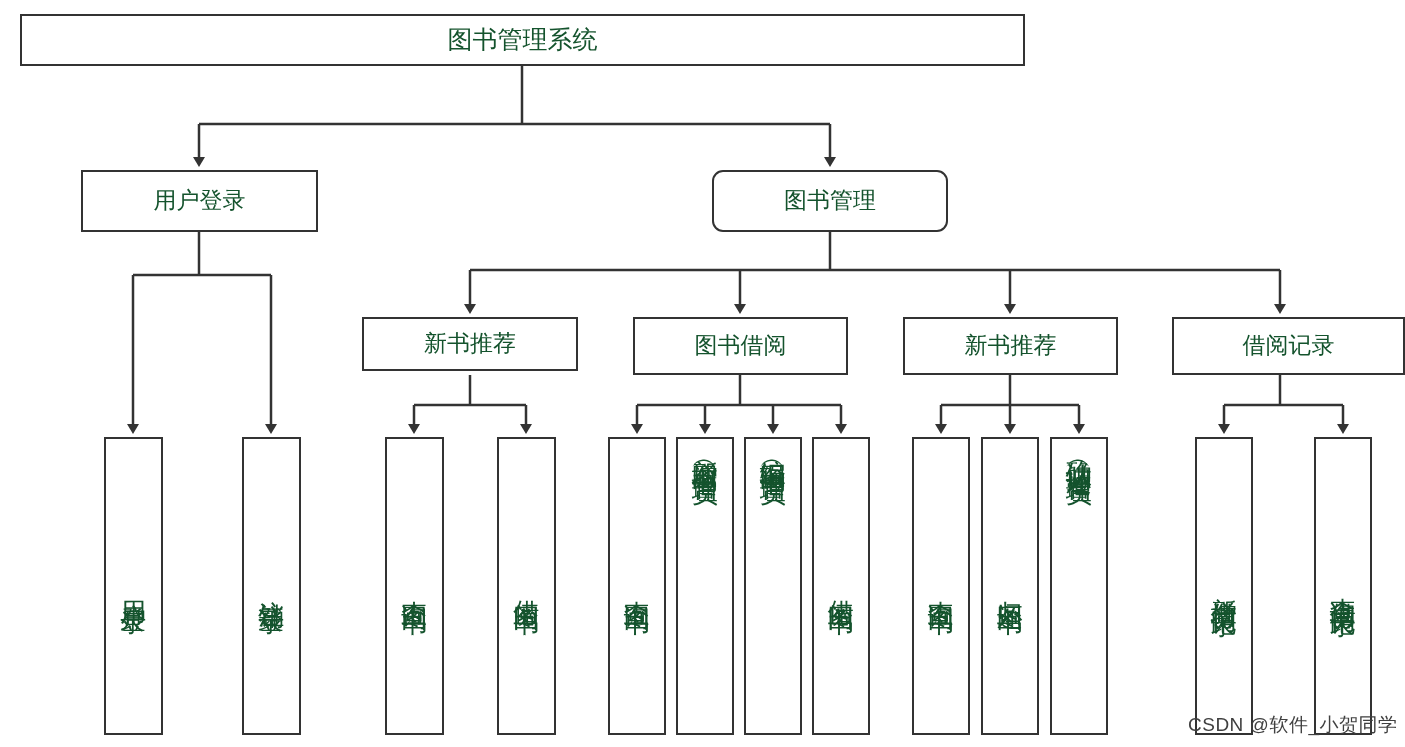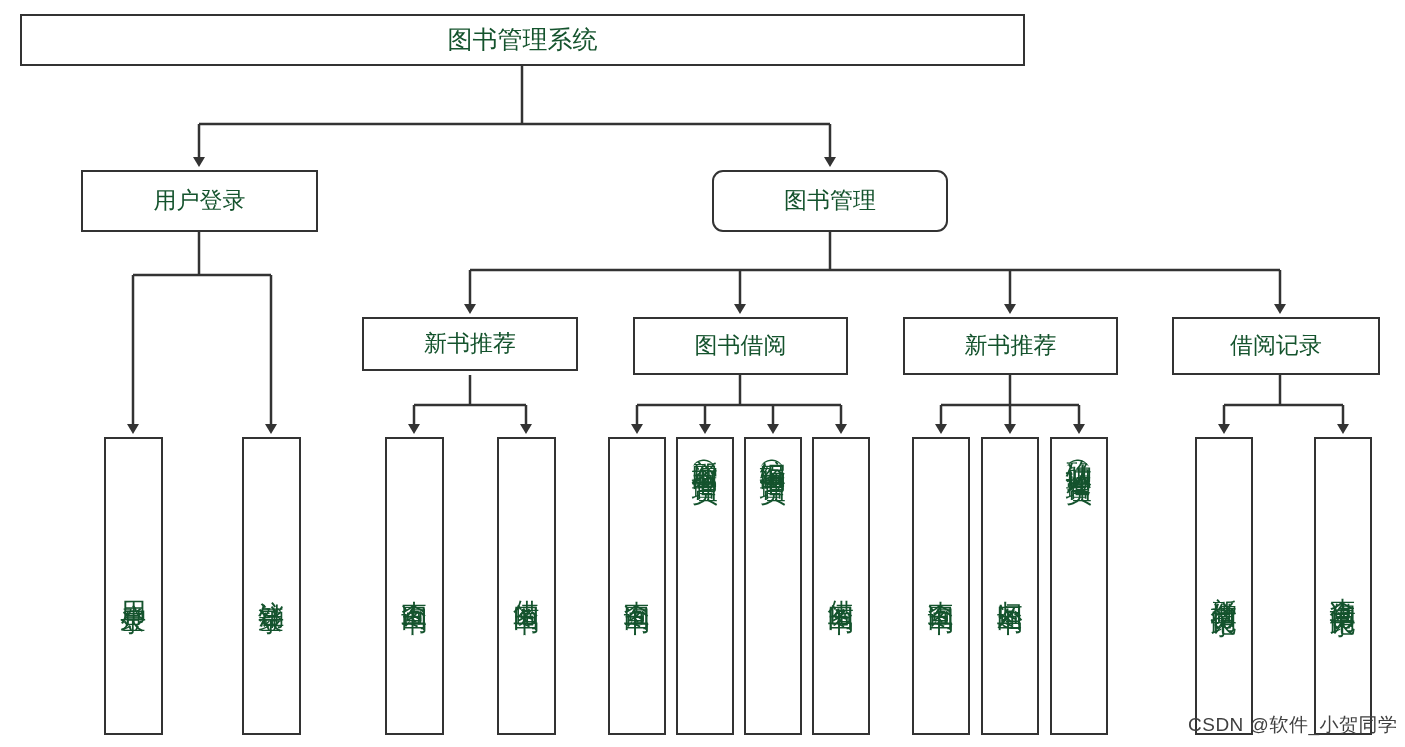--- a/index.html
+++ b/index.html
@@ -148,21 +148,21 @@
   </div>
 
   <div class="node horiz level3-node" style="left:633px; top:317px; width:215px; height:58px;">
     <span class="label">图书借阅</span>
   </div>
 
   <div class="node horiz level3-node" style="left:903px; top:317px; width:215px; height:58px;">
     <span class="label">新书推荐</span>
   </div>
 
-  <div class="node horiz level3-node" style="left:1172px; top:317px; width:208px; height:58px;">
+  <div class="node horiz level3-node" style="left:1172px; top:317px; width:233px; height:58px;">
     <span class="label">借阅记录</span>
   </div>
 
   <div class="node vert centered leaf-node" style="left:104px; top:437px; width:59px; height:298px;">
     <span class="label">用户登录</span>
   </div>
 
   <div class="node vert centered leaf-node" style="left:242px; top:437px; width:59px; height:298px;">
     <span class="label">注销登录</span>
   </div>

